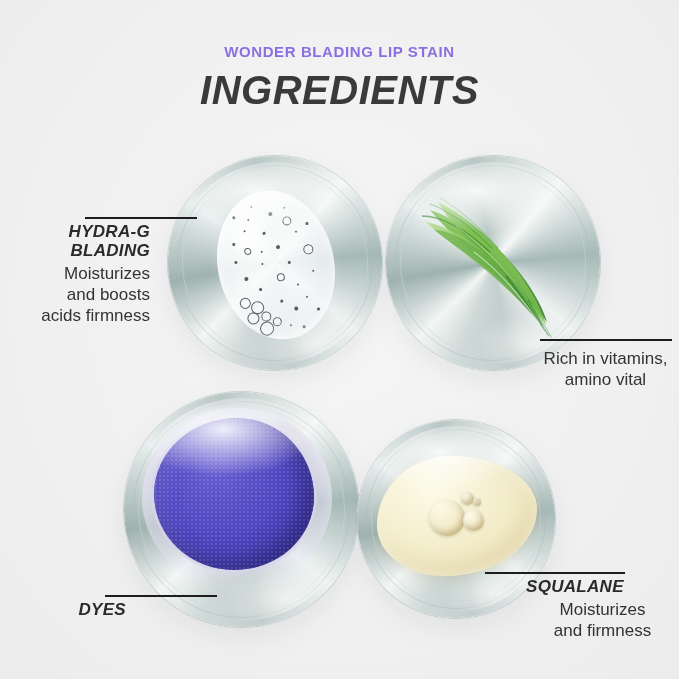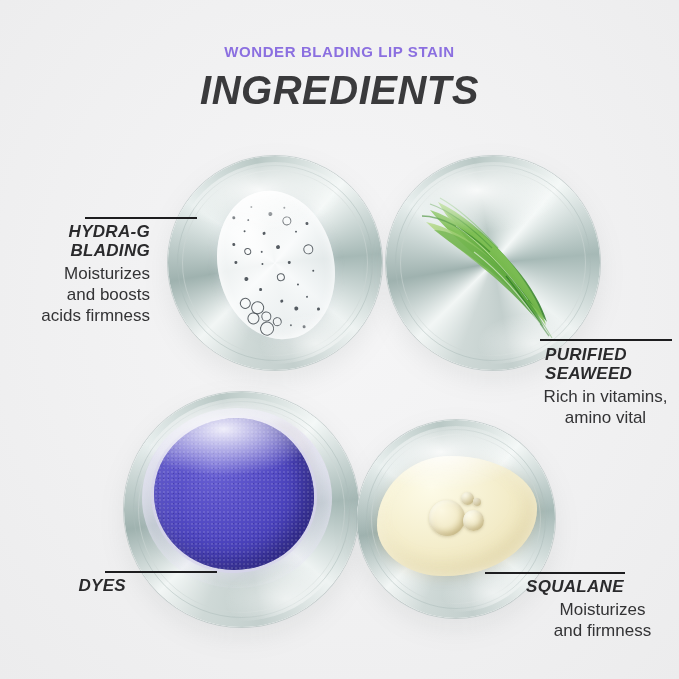--- a/index.html
+++ b/index.html
@@ -222,21 +222,21 @@
     margin-top: 3px;
     font-size: 17px;
     color: #333335;
     line-height: 1.24;
   }
   .ta-right { text-align: right; }
   .ta-left  { text-align: left; }
 
   #callout-hydra   { left: 0px;   top: 222px; width: 150px; }
   #callout-seaweed { left: 532px; top: 345px; width: 147px; }
-  #callout-dyes    { left: 0px;   top: 576px; width: 170px; }
+  #callout-dyes    { left: 0px;   top: 600px; width: 170px; }
   #callout-squalane{ left: 482px; top: 577px; width: 197px; }
 </style>
 </head>
 <body>
 
 <div id="infographic">
 
   <div class="header">
     <div class="eyebrow">WONDER BLADING LIP STAIN</div>
     <div class="headline">INGREDIENTS</div>
@@ -357,24 +357,20 @@
     </div>
     <div class="cal-desc">
       <div>Moisturizes</div>
       <div>and boosts</div>
       <div>acids firmness</div>
     </div>
   </div>
 
   <div class="callout ta-left" id="callout-seaweed">
     <div class="leader" style="left:8px; top:-6px; width:132px;"></div>
-    <div class="cal-title" style="padding-left:13px;">
-      <div>PURIFIED</div>
-      <div>SEAWEED</div>
-    </div>
     <div class="cal-desc" style="text-align:center;">
       <div>Rich in vitamins,</div>
       <div>amino vital</div>
     </div>
   </div>
 
   <div class="callout ta-right" id="callout-dyes">
     <div class="leader" style="left:105px; top:-5px; width:112px;"></div>
     <div class="cal-title" style="padding-right:44px;">
       <div>DYES</div>

